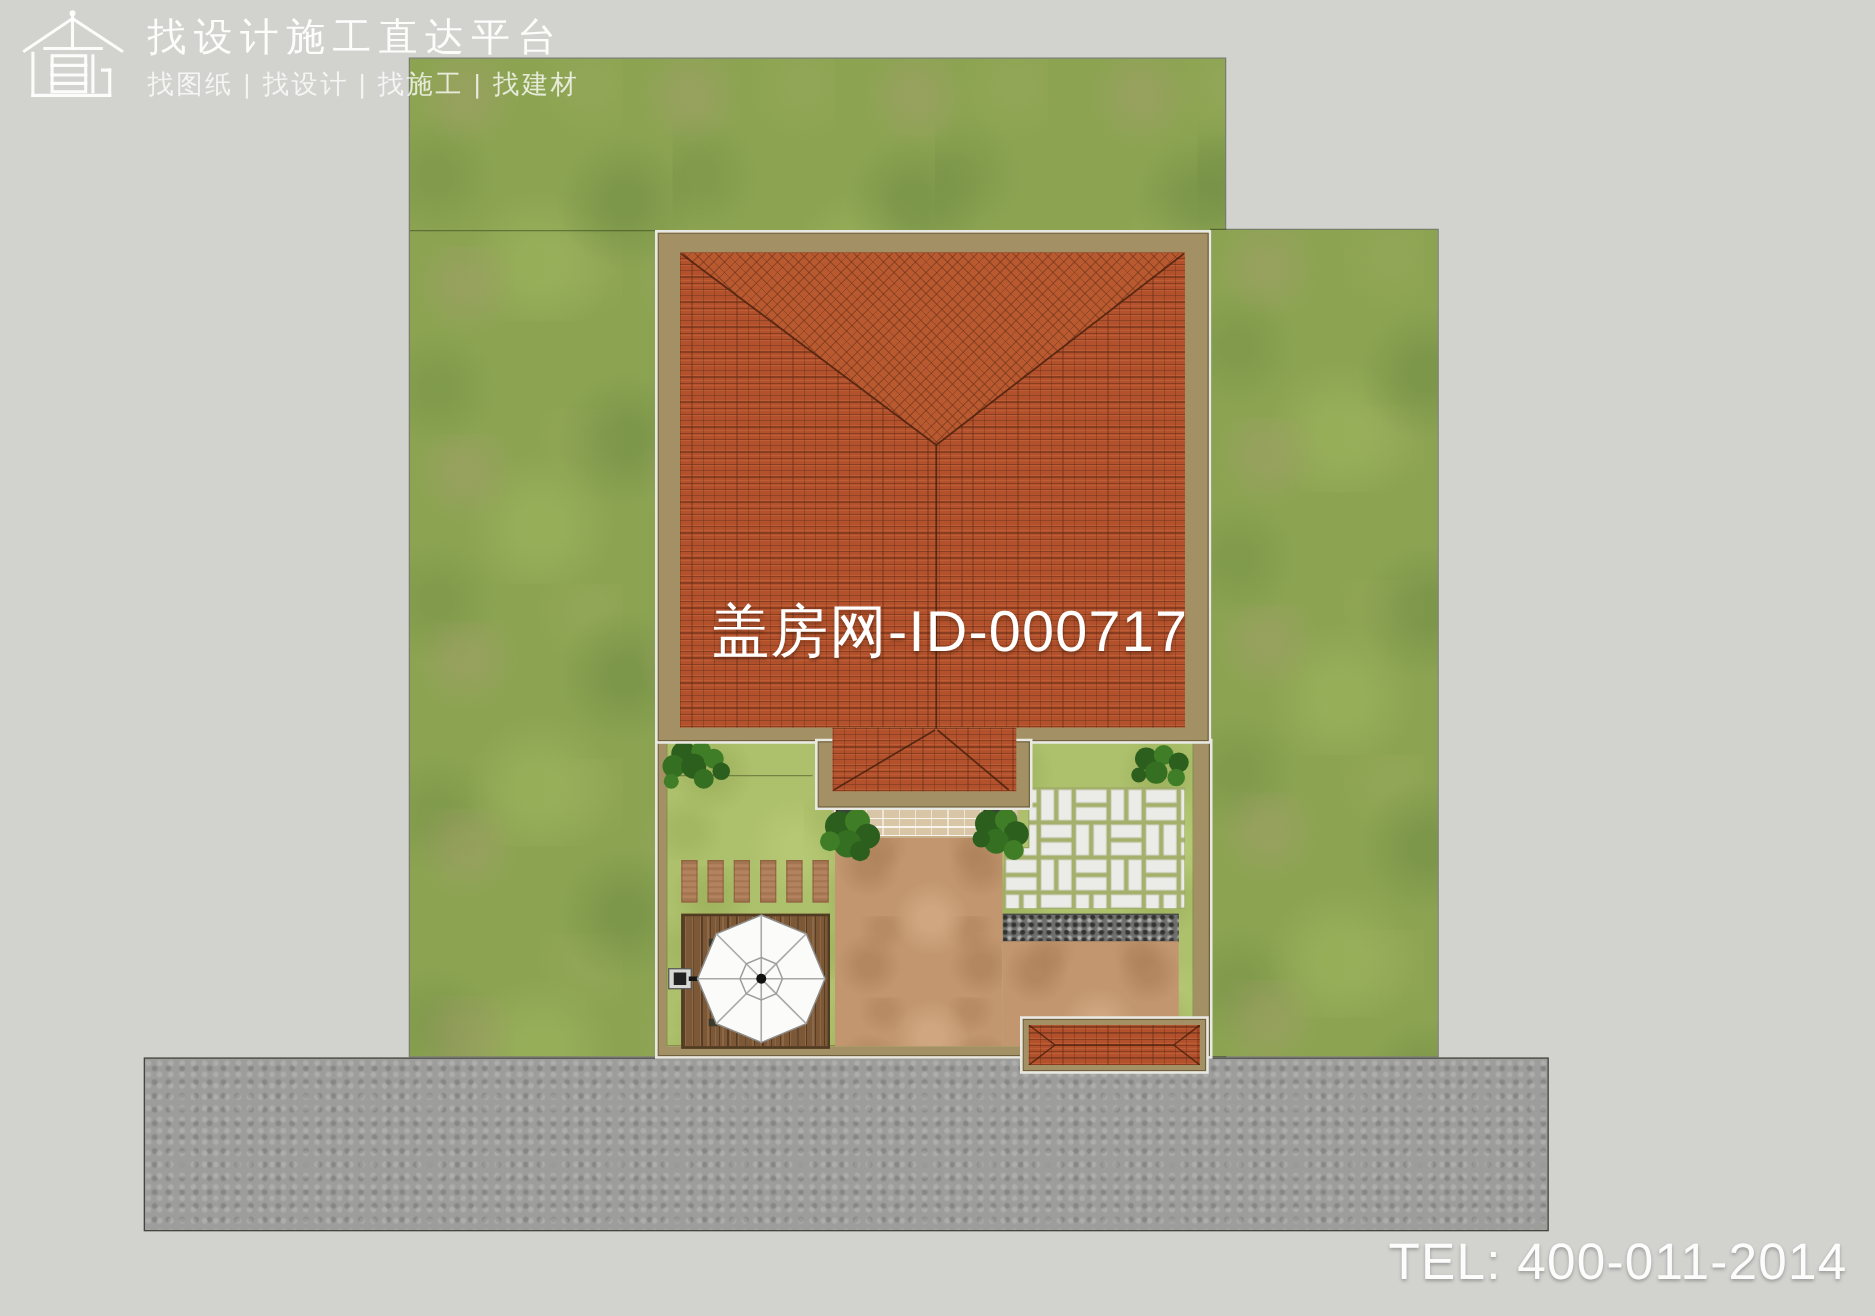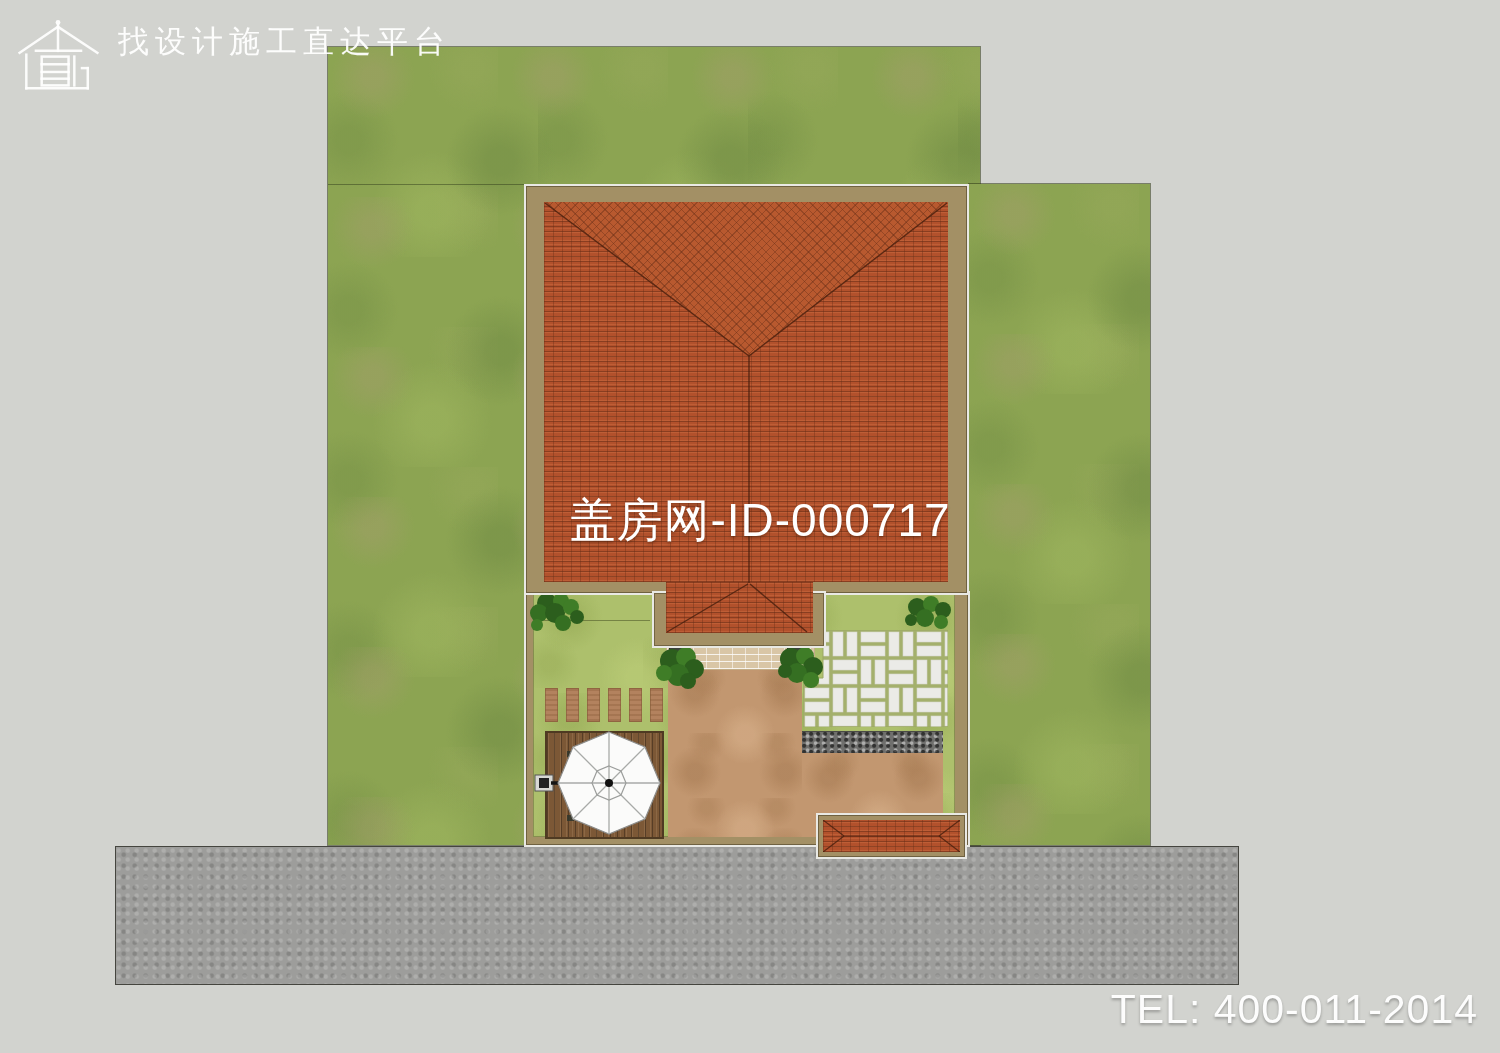--- a/index.html
+++ b/index.html
@@ -137,26 +137,26 @@
     left:818px;top:815px;width:147px;height:42px;
     background:#a39065;
     box-shadow:0 0 0 2px #e9e9e4, inset 0 0 0 1px rgba(70,58,34,.55);
   }
   .gate-roof .tiles{position:absolute;left:5px;right:5px;top:5px;bottom:5px;
     background-size:auto, auto, auto;}
   .gate-lines{position:absolute;left:5px;top:5px;pointer-events:none;}
 
   
   .watermark{
-    left:760px;top:521px;transform:translate(-50%,-50%);
+    left:760px;top:506px;transform:translate(-50%,-50%);
     font-size:46px;letter-spacing:1px;color:#ffffff;white-space:nowrap;
     text-shadow:0 2px 3px rgba(60,30,10,.38);
     font-weight:400;
   }
-  .brand{left:10px;top:6px;display:flex;align-items:flex-start;margin-top:12px;}
+  .brand{left:10px;top:6px;display:flex;align-items:flex-start;}
   .brand-icon{flex:0 0 auto;}
   .brand-text{margin-left:12px;padding-top:6px;}
   .brand-title{
     font-size:31px;letter-spacing:6px;color:rgba(255,255,255,.94);
     line-height:1.15;white-space:nowrap;font-weight:400;
   }
   .brand-sub{
     margin-top:5px;font-size:21px;letter-spacing:2px;
     color:rgba(255,255,255,.78);white-space:nowrap;font-weight:400;
   }
@@ -336,20 +336,21 @@
         <line x1="33" y1="63" x2="61" y2="63"></line>
         <line x1="67" y1="40" x2="67" y2="70"></line>
         <line x1="17" y1="38" x2="17" y2="73"></line>
         <line x1="17" y1="73" x2="81" y2="73"></line>
         <line x1="81" y1="52" x2="81" y2="73"></line>
         <line x1="81" y1="52" x2="75" y2="52"></line>
       </g>
     </svg>
     <div class="brand-text">
       <div class="brand-title">找设计施工直达平台</div>
+      <div class="brand-sub">找图纸 | 找设计 | 找施工 | 找建材</div>
     </div>
   </div>
 
   <div class="abs contact">
     <div class="contact-tel">TEL: 400-011-2014</div>
   </div>
 
 </div>
 
 </body></html>

